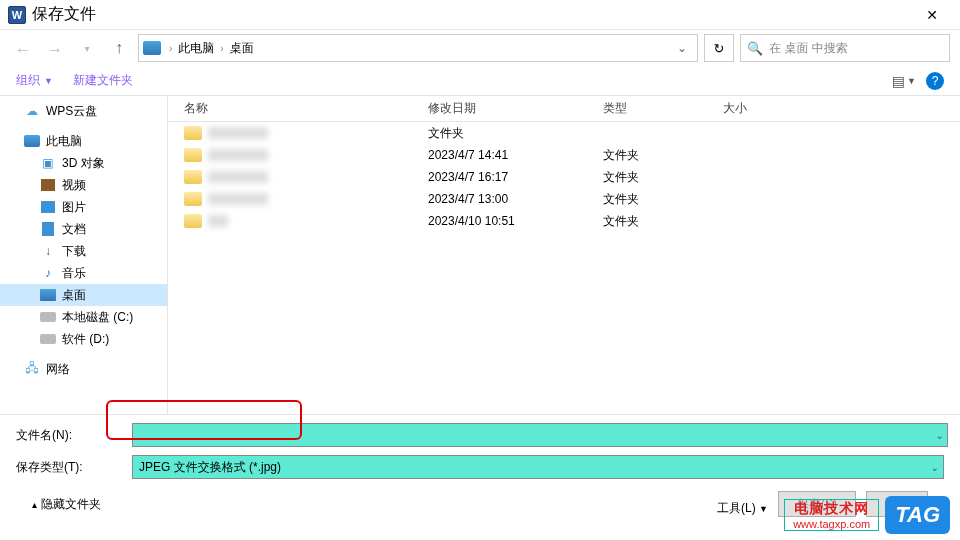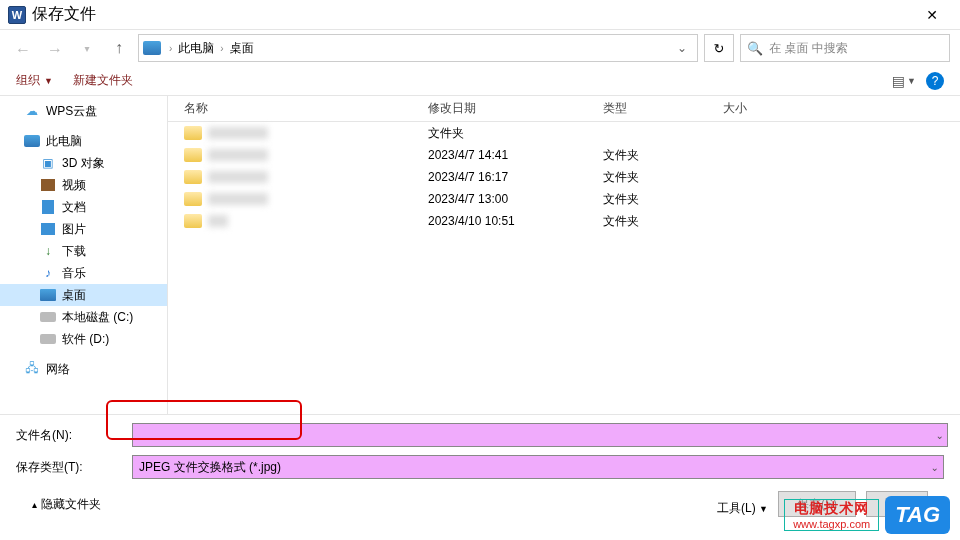--- a/index.html
+++ b/index.html
@@ -16,21 +16,21 @@
 .breadcrumb-box { flex: 1; height: 28px; border: 1px solid #ccc; display: flex; align-items: center; padding: 0 4px; background: #fff; }
 .bc-icon { width: 18px; height: 14px; background: linear-gradient(#4aa3df, #2f77b8); border-radius: 2px; margin-right: 6px; }
 .bc-seg { font-size: 12px; padding: 0 4px; cursor: pointer; }
 .bc-sep { color: #888; font-size: 10px; padding: 0 2px; }
 .bc-chevron { margin-left: auto; color: #666; font-size: 12px; padding: 0 6px; cursor: pointer; }
 .refresh-box { width: 30px; height: 28px; border: 1px solid #ccc; display: flex; align-items: center; justify-content: center; font-size: 13px; cursor: pointer; }
 .search-box { width: 210px; height: 28px; border: 1px solid #ccc; display: flex; align-items: center; padding: 0 6px; color: #888; font-size: 12px; cursor: text; }
 .search-box .s-icon { margin-right: 6px; font-size: 13px; }
 
 .toolbar { height: 30px; display: flex; align-items: center; padding: 0 16px; gap: 20px; border-bottom: 1px solid #e5e5e5; }
-.tb-item { font-size: 12px; color: #7f1d1d; cursor: pointer; display: flex; align-items: center; gap: 4px; }
+.tb-item { font-size: 12px; color: #8b5cf6; cursor: pointer; display: flex; align-items: center; gap: 4px; }
 .tb-right { margin-left: auto; display: flex; align-items: center; gap: 10px; }
 .tb-view { display: flex; align-items: center; color: #555; font-size: 14px; cursor: pointer; }
 .tb-help { width: 18px; height: 18px; border-radius: 50%; background: #0078d7; color: #fff; font-size: 12px; display: flex; align-items: center; justify-content: center; cursor: pointer; }
 
 .main { display: flex; height: 318px; }
 .sidebar { width: 168px; border-right: 1px solid #e5e5e5; overflow: hidden; padding-top: 4px; }
 .side-item { height: 22px; display: flex; align-items: center; font-size: 12px; padding-left: 24px; cursor: pointer; gap: 6px; }
 .side-item.indent { padding-left: 40px; }
 .side-item.selected { background: #cce8ff; }
 .side-icon { width: 16px; height: 14px; display: flex; align-items: center; justify-content: center; font-size: 12px; }
@@ -55,21 +55,21 @@
 .fl-row { height: 22px; display: flex; align-items: center; font-size: 12px; }
 .fl-c-name { width: 260px; padding-left: 16px; display: flex; align-items: center; gap: 6px; }
 .fl-c-date { width: 175px; }
 .fl-c-type { width: 120px; }
 .folder-icon { width: 18px; height: 14px; background: linear-gradient(#ffe9a8,#f0c850); border-radius: 2px; }
 .blur-name { width: 60px; height: 12px; background: #ddd; filter: blur(3px); }
 
 .bottom { border-top: 1px solid #e5e5e5; padding: 8px 16px 10px 16px; }
 .field-row { display: flex; align-items: center; margin-bottom: 8px; gap: 6px; }
 .field-label { width: 110px; text-align: left; font-size: 12px; padding-right: 4px; }
-.field-input { flex: 1; height: 24px; border: 1px solid #888; padding: 0 6px; font-size: 12px; background: #f0abfc; }
+.field-input { flex: 1; height: 24px; border: 1px solid #888; padding: 0 6px; font-size: 12px; background: #5eead4; }
 .combo { display: flex; align-items: center; justify-content: space-between; padding-right: 4px; cursor: pointer; }
 .combo-arrow { font-size: 10px; color: #555; }
 
 .red-highlight { position: absolute; border: 2px solid #d00; pointer-events: none; }
 .red1 { left: 106px; top: 400px; width: 196px; height: 40px; border-radius: 6px; }
 
 .footer { display: flex; align-items: center; padding: 4px 16px 0 16px; }
 .hide-folders { font-size: 12px; display: flex; align-items: center; gap: 4px; cursor: pointer; }
 .chev-up { font-size: 10px; }
 .footer-right { margin-left: auto; display: flex; align-items: flex-end; gap: 10px; }
@@ -141,29 +141,29 @@
         <span>3D 对象</span>
       </div>
     <div class="side-item indent">
         <span class="side-icon">
           <span class="ic-video"></span>
         </span>
         <span>视频</span>
       </div>
     <div class="side-item indent">
         <span class="side-icon">
+          <span class="ic-pic"></span>
+        </span>
+        <span>图片</span>
+      </div>
+    <div class="side-item indent">
+        <span class="side-icon">
           <span class="ic-doc"></span>
         </span>
         <span>文档</span>
-      </div>
-    <div class="side-item indent">
-        <span class="side-icon">
-          <span class="ic-pic"></span>
-        </span>
-        <span>图片</span>
       </div>
     <div class="side-item indent">
         <span class="side-icon ic-dl">↓</span>
         <span>下载</span>
       </div>
     <div class="side-item indent">
         <span class="side-icon ic-music">♪</span>
         <span>音乐</span>
       </div>
     <div class="side-item indent selected">

